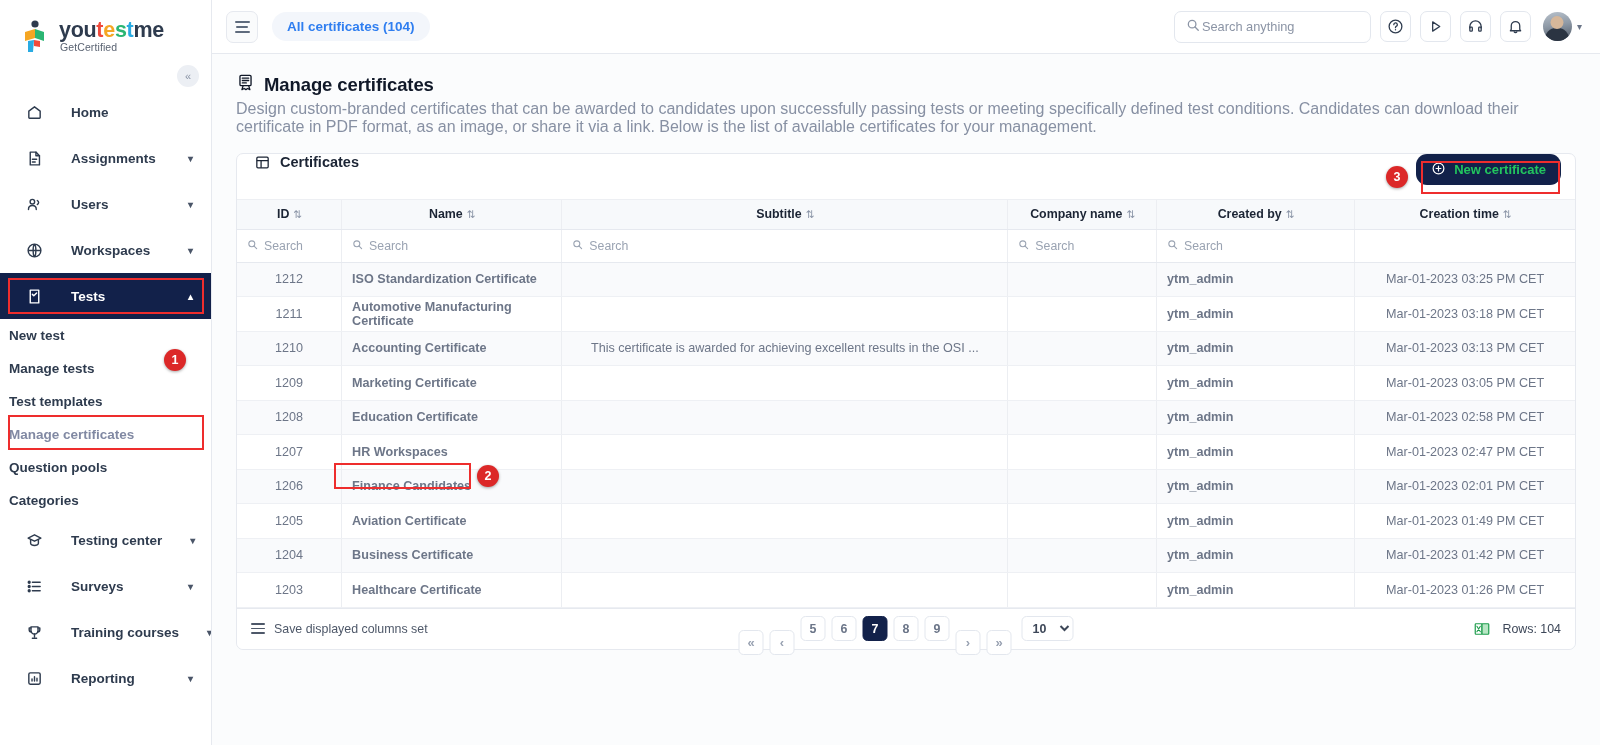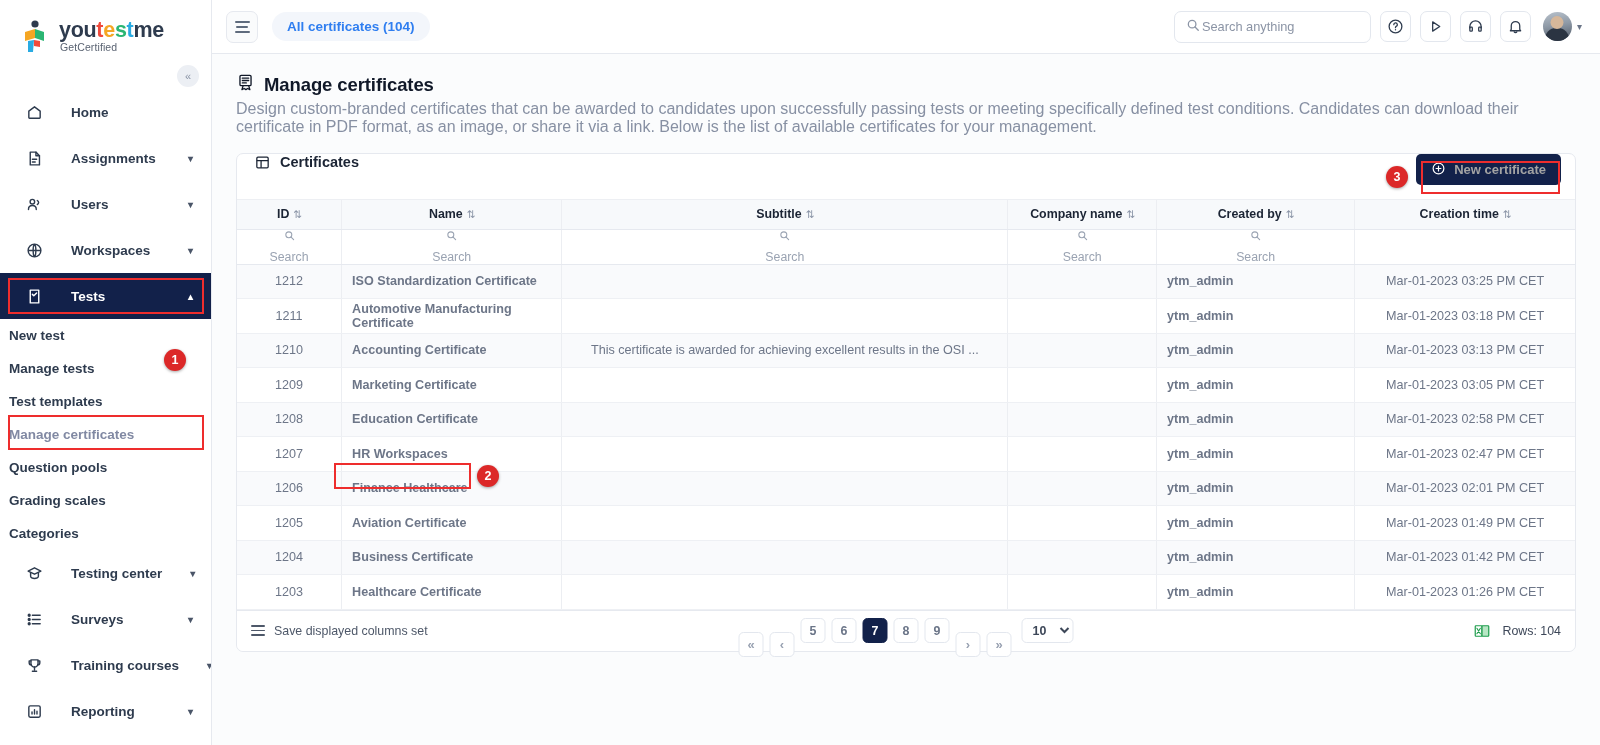--- a/index.html
+++ b/index.html
@@ -122,40 +122,40 @@
   .card {
     margin: 17px 24px 0 24px; background: #fff;
     border: 1px solid #e6e9ef; border-radius: 7px; overflow: visible; position: relative;
   }
   .card-head {
     height: 46px; display: flex; align-items: flex-start; padding: 0 14px 0 17px;
     border-bottom: 1px solid #edeff3;
   }
   .card-head .t { font-size: 14.5px; font-weight: 700; color: #1b2434; margin-left: 9px; }
   .btn-primary {
-    margin-left: auto; background: #12214a; color: #a3a3a3; border: none;
-    height: 31px; padding: 0 15px; border-radius: 5px; font-size: 13px; font-weight: 700;
+    margin-left: auto; background: #12214a; color: #22c55e; border: none;
+    height: 31px; padding: 0 15px; border-radius: 11px; font-size: 13px; font-weight: 700;
     display: flex; align-items: center; gap: 8px; cursor: pointer; font-family: inherit;
   }
 
   
   table { width: 100%; border-collapse: collapse; table-layout: fixed; }
   thead th {
     background: #f7f9fb; height: 29px; font-size: 12.4px; font-weight: 700; color: #1b2434;
     border-bottom: 1px solid #e6e9ef; border-right: 1px solid #eceef2;
     white-space: nowrap; padding: 0 10px;
   }
   thead th:last-child { border-right: none; }
   .sort { color: #8a94a6; font-size: 10.5px; margin-left: 4px; font-weight: 400; letter-spacing: -1px; }
   .frow td {
     height: 33px; border-bottom: 1px solid #e6e9ef; border-right: 1px solid #eceef2;
     padding: 0 10px; background: #fff;
   }
   .frow td:last-child { border-right: none; }
-  .fsearch { display: flex; align-items: center; gap: 6px; font-size: 12.3px; color: #9aa3b2; cursor: text; flex-direction: column; }
+  .fsearch { display: flex; align-items: flex-start; gap: 6px; font-size: 12.3px; color: #9aa3b2; cursor: text; }
   tbody tr.drow td {
     height: 34.5px; border-bottom: 1px solid #eef0f4; border-right: 1px solid #eceef2;
     padding: 0 10px; font-size: 12.6px; color: #6d7688;
   }
   tbody tr.drow td:last-child { border-right: none; }
   tbody tr.drow:nth-child(even) td { background: #f9fafc; }
   tbody tr.drow:nth-child(odd) td { background: #ffffff; }
   .c-id { text-align: center; color: #6d7688; }
   .c-link { color: #2f7ef0; font-weight: 600; cursor: pointer; }
   .c-sub { color: #8790a3; text-align: center; }
@@ -280,23 +280,20 @@
         <span>Manage tests</span>
       </div>
       <div class="nav-sub">
         <span>Test templates</span>
       </div>
       <div class="nav-sub current">
         <span>Manage certificates</span>
       </div>
       <div class="nav-sub">
         <span>Question pools</span>
-      </div>
-      <div class="nav-sub">
-        <span>Grading scales</span>
       </div>
       <div class="nav-sub">
         <span>Categories</span>
       </div>
 
       <div class="nav-item">
         <span class="ico">
           <svg width="17" height="17" viewBox="0 0 24 24" fill="none" stroke="#2e3b4e" stroke-width="2" stroke-linecap="round" stroke-linejoin="round">
               <path d="M12 4L3 8.5l9 4.5 9-4.5z"></path>
               <path d="M6.5 11v5c0 1.5 2.6 3 5.5 3s5.5-1.5 5.5-3v-5"></path>
@@ -550,21 +547,21 @@
           <tr class="drow">
             <td class="c-id">1207</td>
             <td class="c-link">HR Workspaces</td>
             <td class="c-sub"></td>
             <td></td>
             <td class="c-user">ytm_admin</td>
             <td class="c-time">Mar-01-2023 02:47 PM CET</td>
           </tr>
           <tr class="drow">
             <td class="c-id">1206</td>
-            <td class="c-link">Finance Healthcare</td>
+            <td class="c-link">Finance Candidates</td>
             <td class="c-sub"></td>
             <td></td>
             <td class="c-user">ytm_admin</td>
             <td class="c-time">Mar-01-2023 02:01 PM CET</td>
           </tr>
           <tr class="drow">
             <td class="c-id">1205</td>
             <td class="c-link">Aviation Certificate</td>
             <td class="c-sub"></td>
             <td></td>

